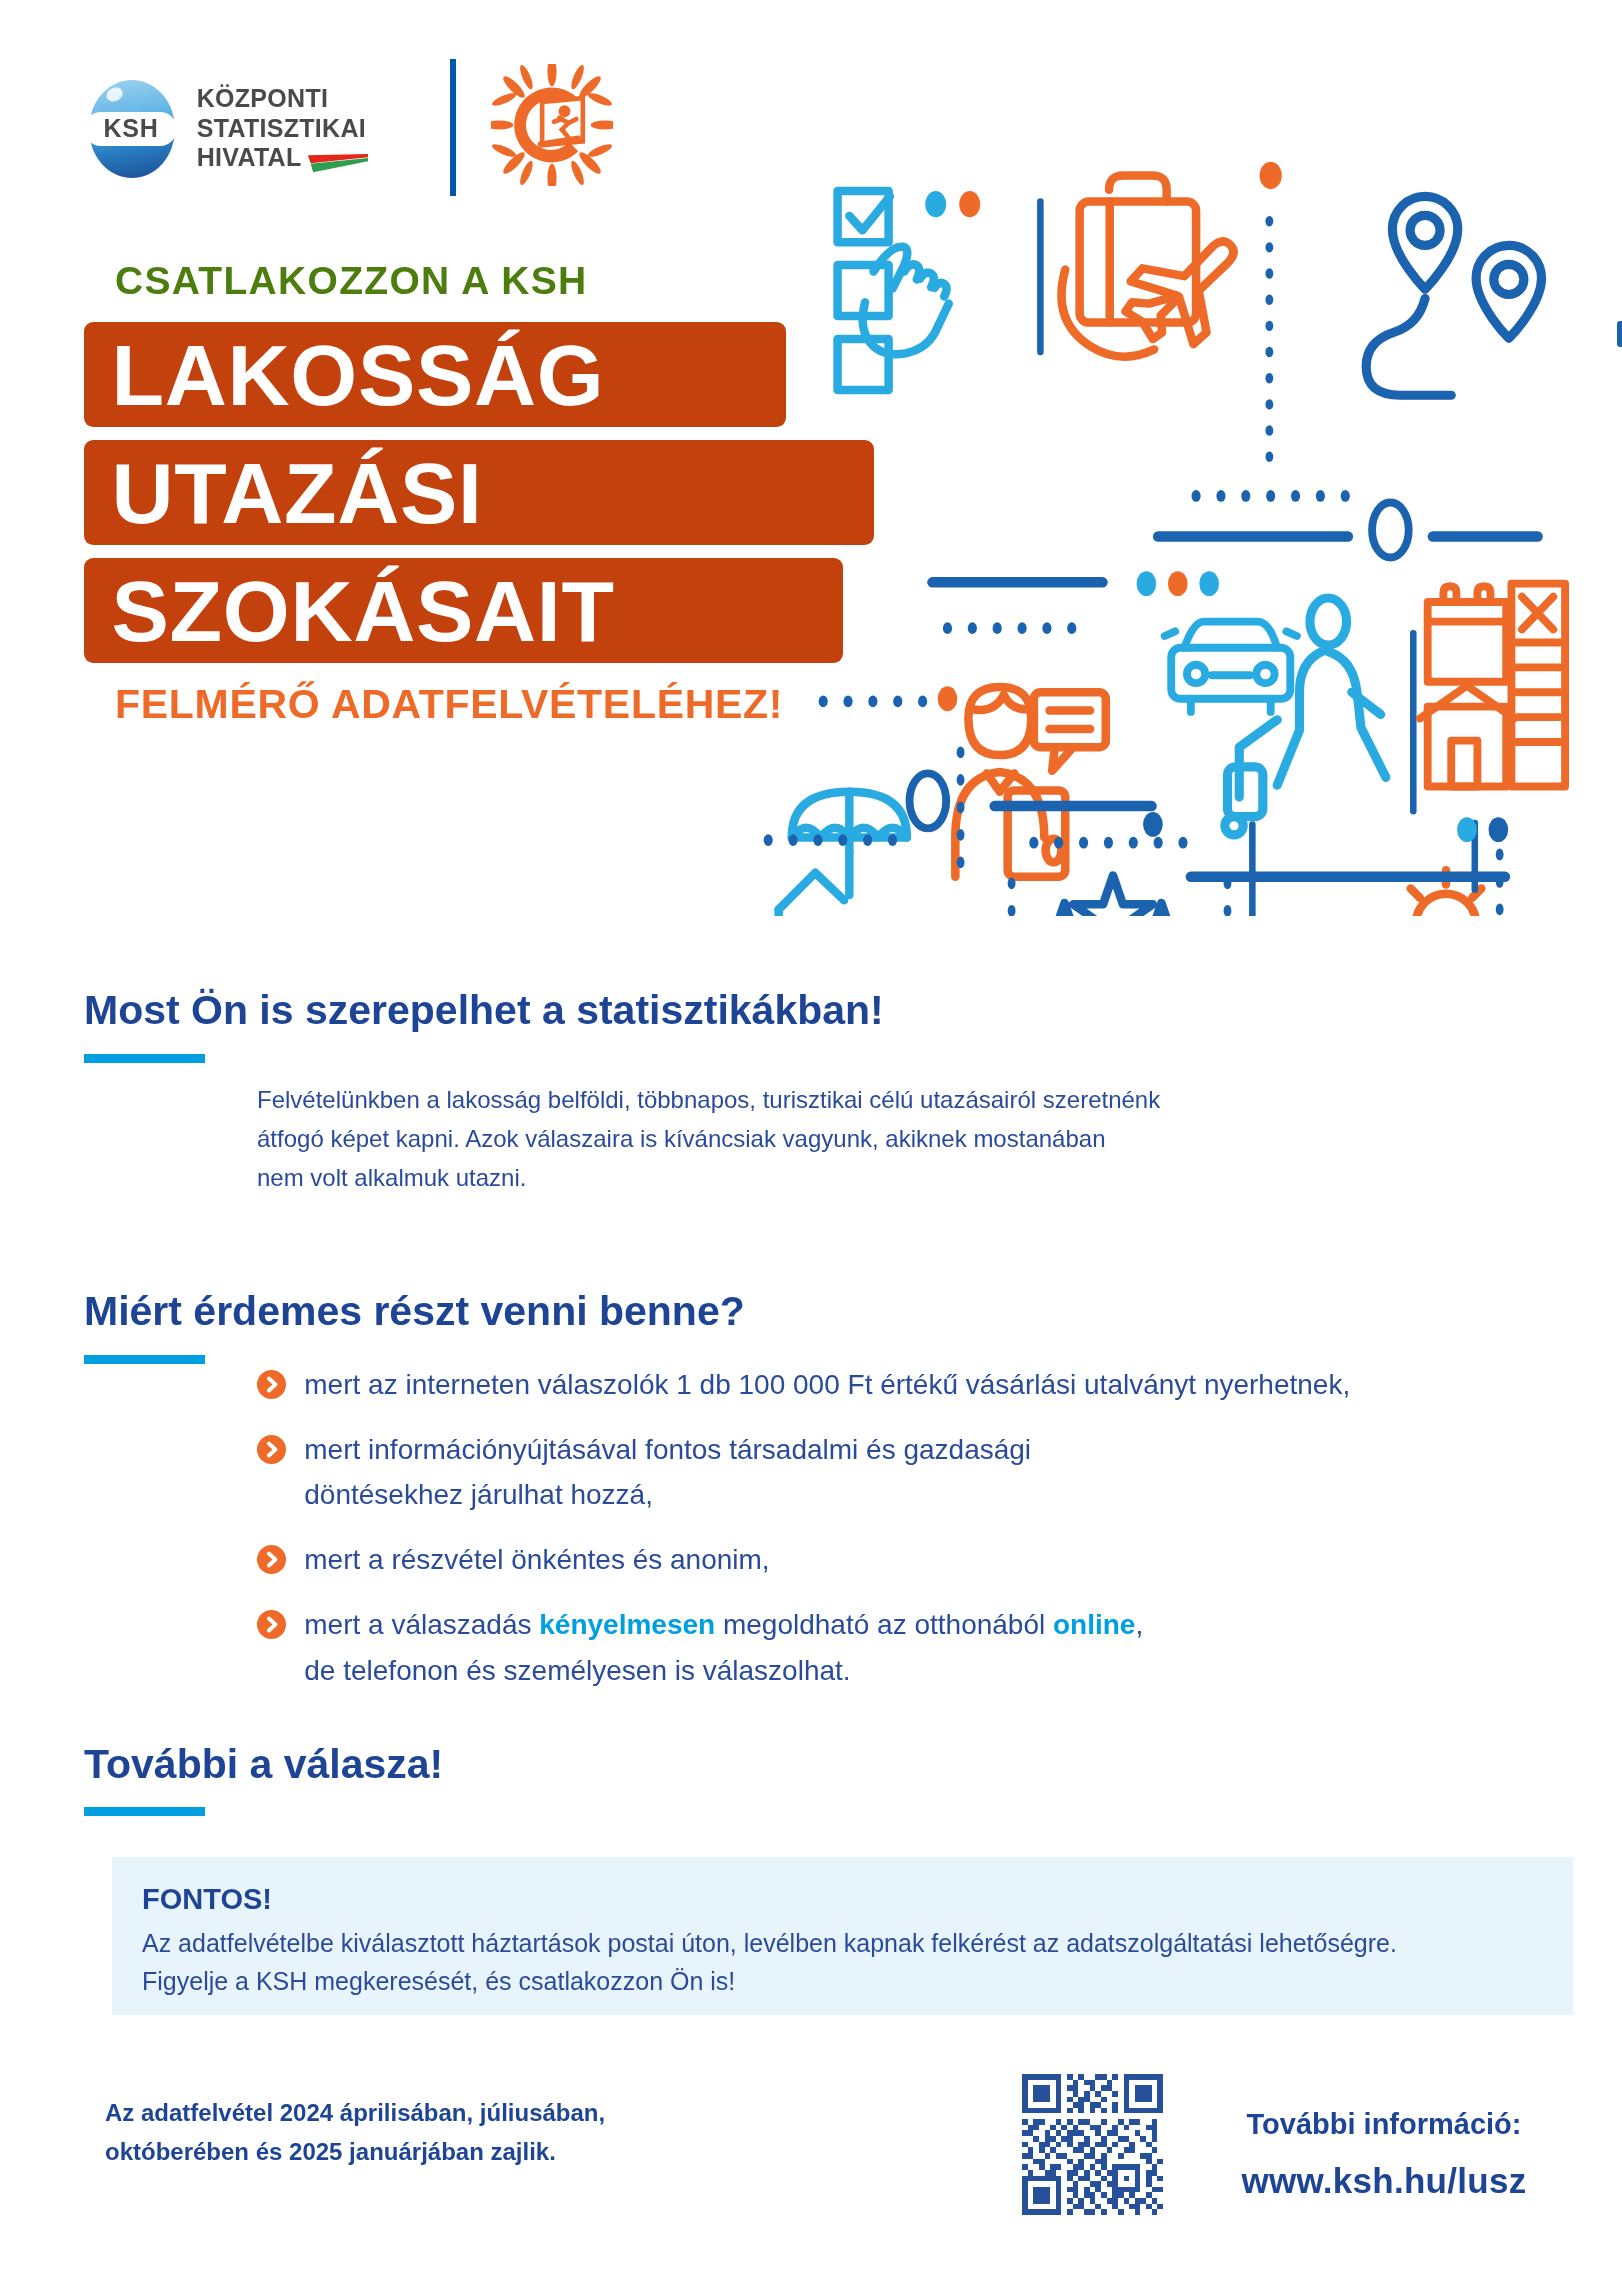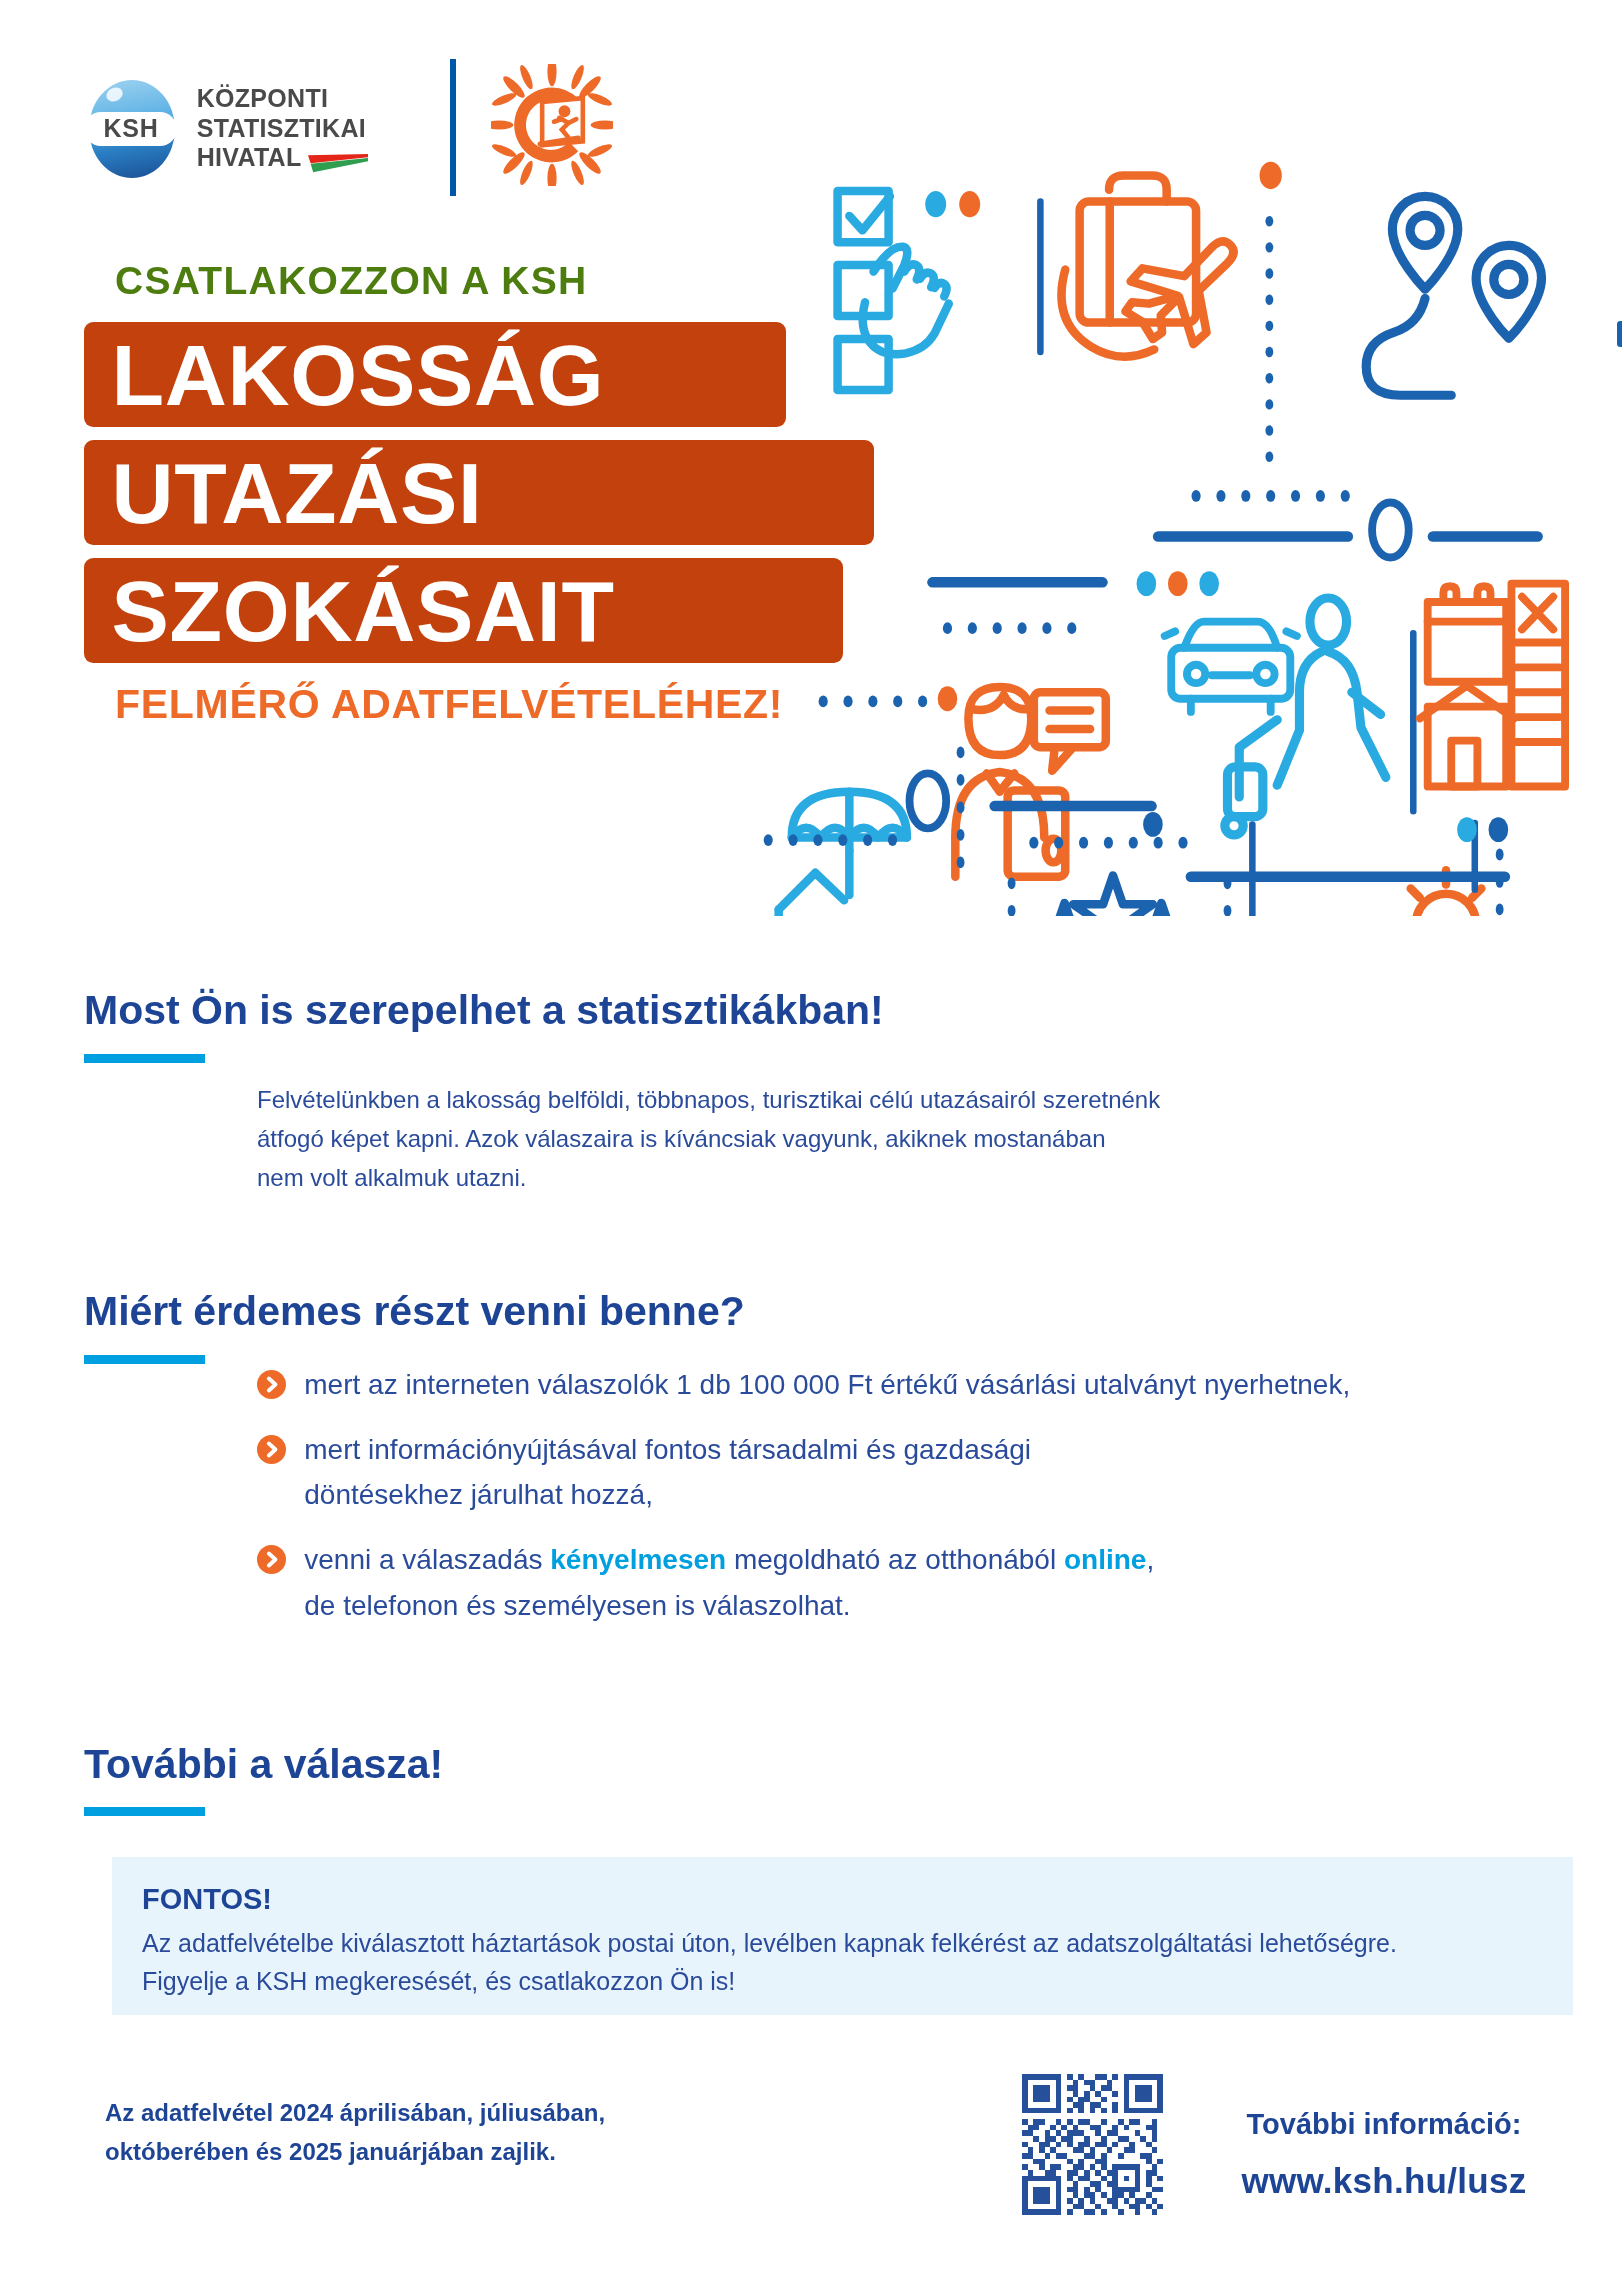--- a/index.html
+++ b/index.html
@@ -656,30 +656,39 @@
         <circle cx="22" cy="22" r="22" fill="#ee6a28"></circle>
         <polyline points="18,13 28,22 18,31" fill="none" stroke="#ffffff" stroke-width="6" stroke-linecap="round" stroke-linejoin="round"></polyline>
       </svg>
     </span>
     <span class="bullet-text">
       <span style="display:block">mert információnyújtásával fontos társadalmi és gazdasági</span>
       <span style="display:block">döntésekhez járulhat hozzá,</span>
     </span>
   </div>
 
+  <div class="bullet-item">
+    <span class="bullet-icon">
+      <svg viewBox="0 0 44 44" width="29" height="29" aria-hidden="true">
+        <circle cx="22" cy="22" r="22" fill="#ee6a28"></circle>
+        <polyline points="18,13 28,22 18,31" fill="none" stroke="#ffffff" stroke-width="6" stroke-linecap="round" stroke-linejoin="round"></polyline>
+      </svg>
+    </span>
+    <span class="bullet-text">mert a részvétel önkéntes és anonim,</span>
+  </div>
 
   <div class="bullet-item">
     <span class="bullet-icon">
       <svg viewBox="0 0 44 44" width="29" height="29" aria-hidden="true">
         <circle cx="22" cy="22" r="22" fill="#ee6a28"></circle>
         <polyline points="18,13 28,22 18,31" fill="none" stroke="#ffffff" stroke-width="6" stroke-linecap="round" stroke-linejoin="round"></polyline>
       </svg>
     </span>
     <span class="bullet-text">
-      <span style="display:block"><span>venni a válaszadás </span><span class="hl-cyan">kényelmesen</span><span> megoldható az otthonából </span><span class="hl-cyan">online</span><span>,</span></span>
+      <span style="display:block"><span>mert a válaszadás </span><span class="hl-cyan">kényelmesen</span><span> megoldható az otthonából </span><span class="hl-cyan">online</span><span>,</span></span>
       <span style="display:block">de telefonon és személyesen is válaszolhat.</span>
     </span>
   </div>
 
 </div>
 
 <div class="section-head" style="top:1741px;">További a válasza!</div>
 <div class="section-rule" style="top:1807px;"></div>
 
 <div class="fontos-box">

